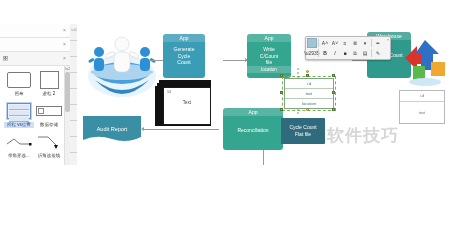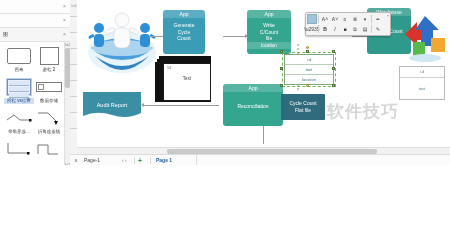--- a/index.html
+++ b/index.html
@@ -1,18 +1,18 @@
 <!DOCTYPE html>
 <html><head>
 <meta charset="utf-8">
 <style>
   html,body{margin:0;padding:0;}
   body{width:450px;height:165px;overflow:hidden;background:#ffffff;
        font-family:"Liberation Sans","DejaVu Sans",sans-serif;font-size:5px;color:#333;}
-  #app{position:relative;width:450px;height:165px;}
+  #app{position:relative;width:450px;height:165px;margin-top:24px;}
 
   
   .stencil{position:absolute;left:0;top:0;width:70px;height:165px;background:#ffffff;border-right:1px solid #d8d8d8;}
   .st-bar{position:relative;height:13px;border-bottom:1px solid #e2e2e2;background:#fdfdfd;}
   .st-bar .lbl{position:absolute;left:3px;top:3px;font-size:5px;color:#444;white-space:nowrap;}
   .st-bar .x{position:absolute;right:4px;top:3px;font-size:5px;color:#8a8a8a;}
   .st-bar.hdr{background:#f6f6f6;}
   .st-body{position:relative;height:126px;background:#fff;overflow:hidden;}
   .shape-grid{display:flex;flex-wrap:wrap;padding:4px 2px 0 4px;}
   .sh{width:30px;margin-bottom:4px;text-align:center;}

